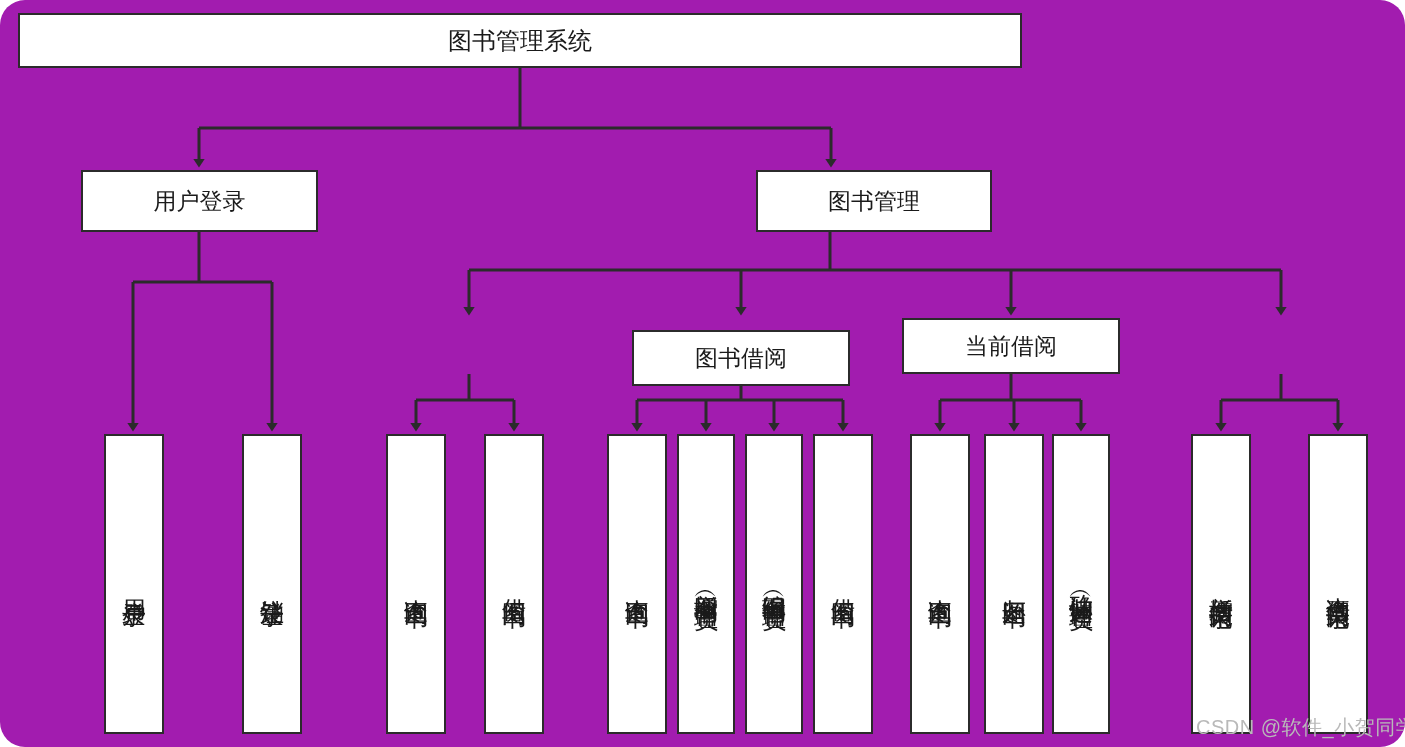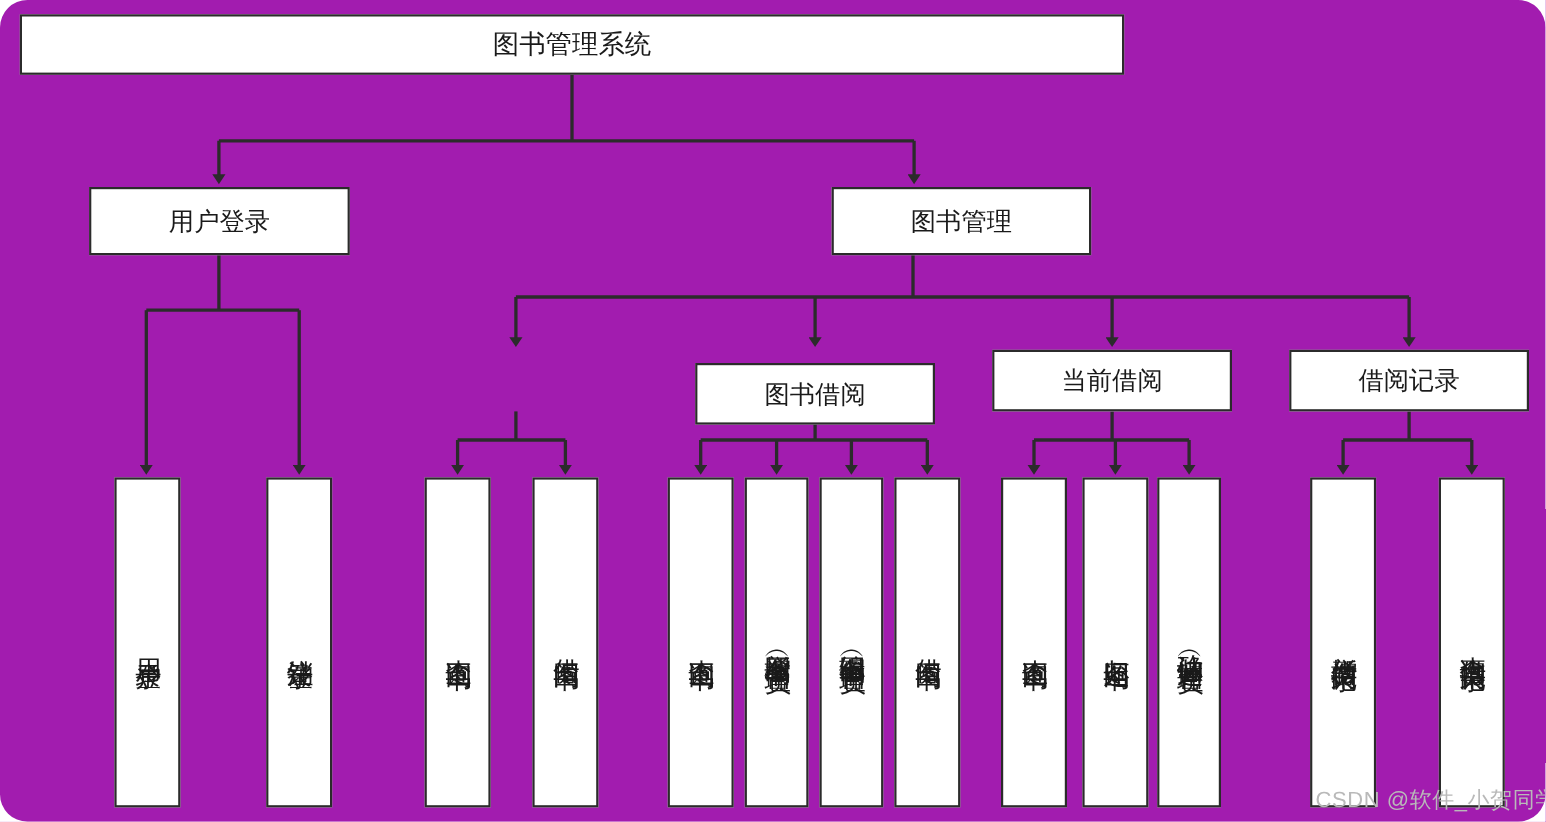--- a/index.html
+++ b/index.html
@@ -138,23 +138,20 @@
   <div class="node horiz" style="left:712px; top:170px; width:236px; height:62px;margin-left:44px;">
     <span class="label">图书管理</span>
   </div>
 
   <div class="node horiz" style="left:632px; top:318px; width:218px; height:56px;margin-top:12px;">
     <span class="label">图书借阅</span>
   </div>
   <div class="node horiz" style="left:902px; top:318px; width:218px; height:56px;">
     <span class="label">当前借阅</span>
   </div>
-  <div class="node horiz" style="left:1172px; top:318px; width:218px; height:56px;">
-    <span class="label">借阅记录</span>
-  </div>
 
   <div class="node vert" style="left:104px; top:434px; width:60px; height:300px;">
     <span class="label">用户登录</span>
   </div>
   <div class="node vert" style="left:242px; top:434px; width:60px; height:300px;">
     <span class="label">注销登录</span>
   </div>
 
   <div class="node vert" style="left:386px; top:434px; width:60px; height:300px;">
     <span class="label">查询图书</span>

